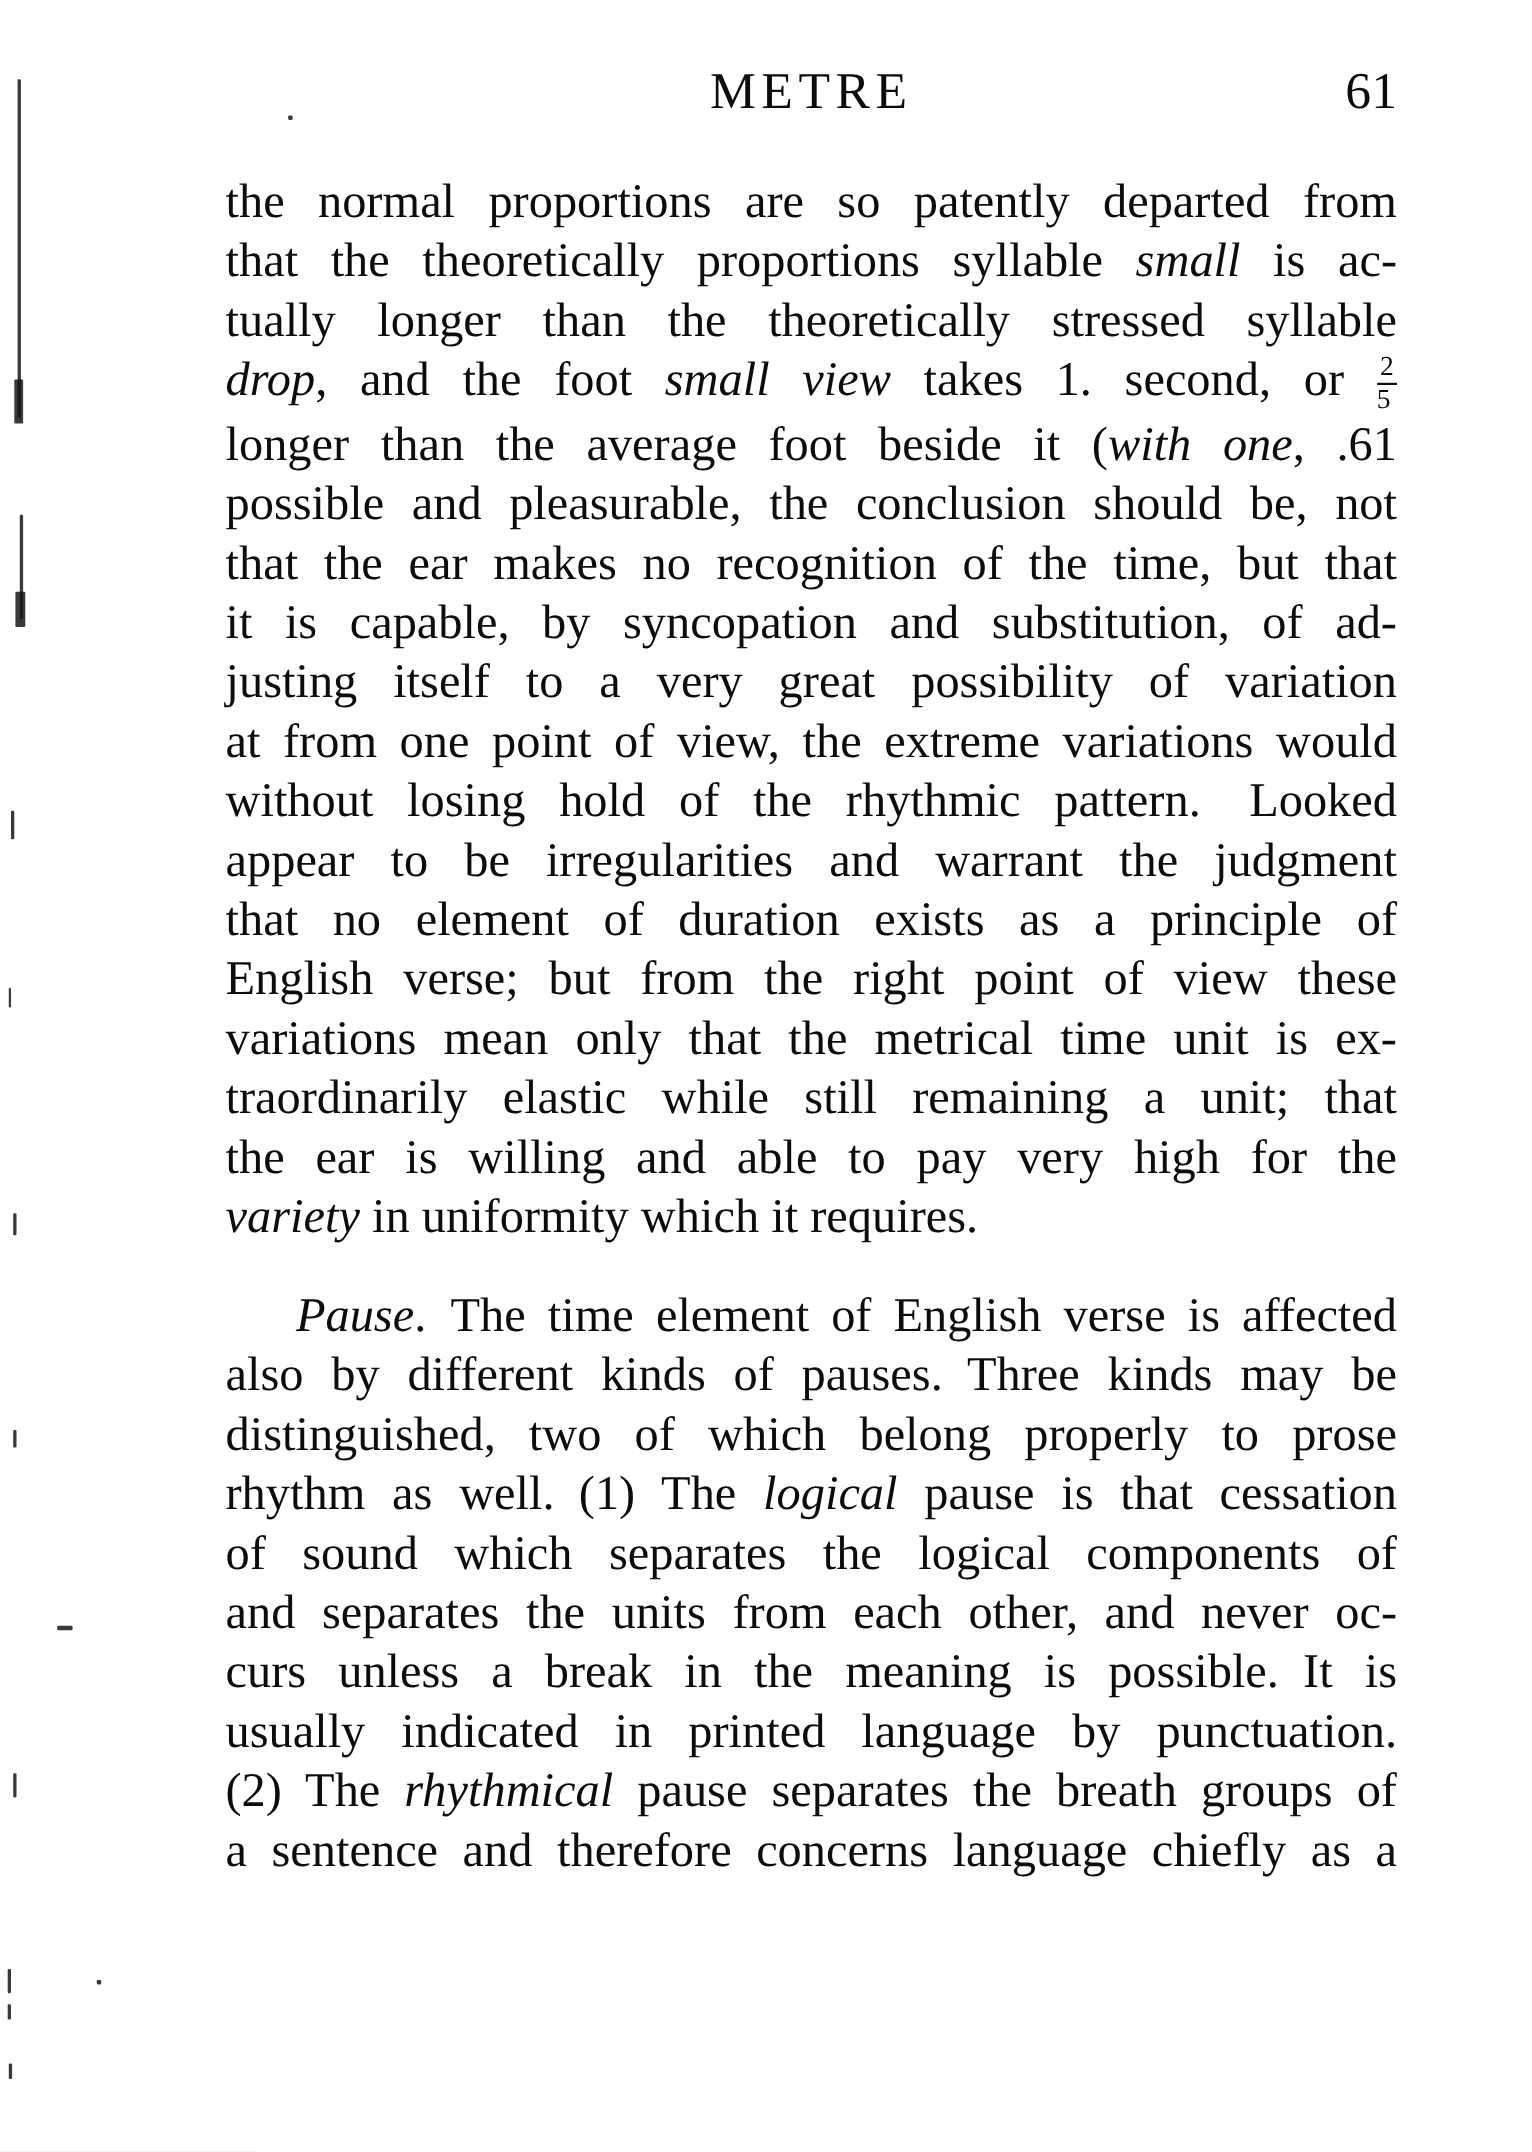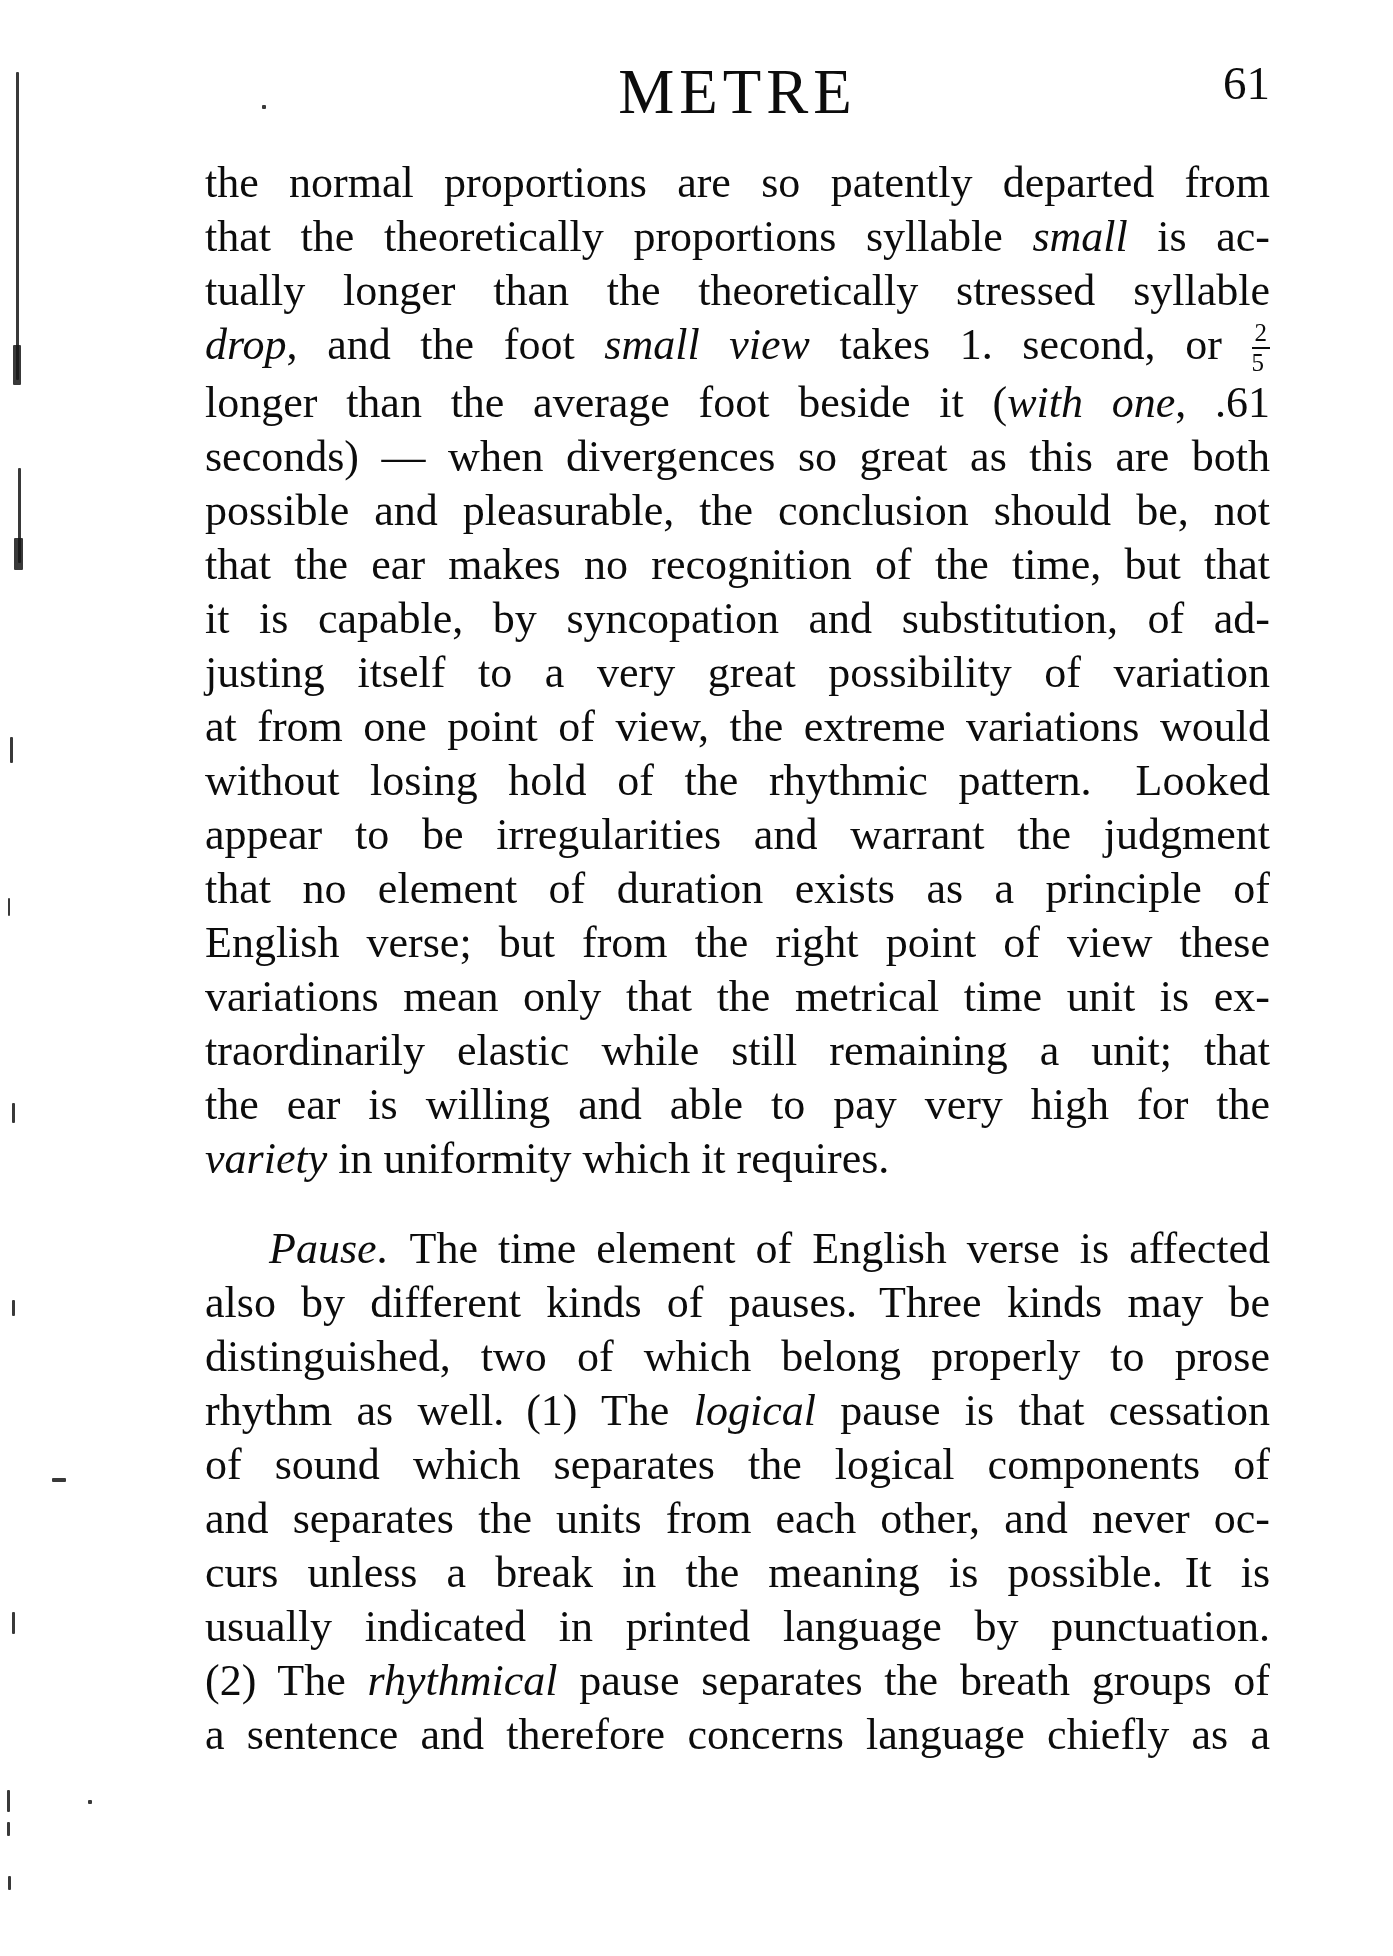--- a/index.html
+++ b/index.html
@@ -8,21 +8,21 @@
     width:1393px; height:1956px;
     background:#ffffff;
     color:#0c0c0c;
     font-family:"Liberation Serif","DejaVu Serif",serif;
     overflow:hidden;
     margin:0 auto;
   }
   .header-title {
     position:absolute; top:56px; left:205px; width:1065px;
     text-align:center;
-    font-size:63px; letter-spacing:5px;
+    font-size:47px; letter-spacing:5px;
     font-weight:normal;
   }
   .page-number {
     position:absolute; top:56px; left:205px; width:1065px;
     text-align:right;
     font-size:47px;
   }
   .body-text {
     position:absolute; left:205px; top:156px; width:1065px;
     font-size:44px; line-height:54px;
@@ -62,21 +62,20 @@
 <div class="page">
   <div class="header-title">METRE</div>
   <div class="page-number">61</div>
   <div class="body-text">
       <div class="paragraph">
         <div class="line"><span>the normal proportions are so patently departed from</span></div>
         <div class="line"><span>that the theoretically proportions syllable </span><span class="it">small</span><span> is ac-</span></div>
         <div class="line"><span>tually longer than the theoretically stressed syllable</span></div>
         <div class="line"><span class="it">drop</span><span>, and the foot </span><span class="it">small view</span><span> takes 1. second, or </span><span class="frac"><span class="num">2</span><span class="den">5</span></span></div>
         <div class="line"><span>longer than the average foot beside it (</span><span class="it">with one</span><span>, .61</span></div>
-        <div class="line"><span>seconds) — when divergences so great as this are both</span></div>
         <div class="line"><span>possible and pleasurable, the conclusion should be, not</span></div>
         <div class="line"><span>that the ear makes no recognition of the time, but that</span></div>
         <div class="line"><span>it is capable, by syncopation and substitution, of ad-</span></div>
         <div class="line"><span>justing itself to a very great possibility of variation</span></div>
         <div class="line"><span>at from one point of view, the extreme variations would</span></div>
         <div class="line"><span>without losing hold of the rhythmic pattern. Looked</span></div>
         <div class="line"><span>appear to be irregularities and warrant the judgment</span></div>
         <div class="line"><span>that no element of duration exists as a principle of</span></div>
         <div class="line"><span>English verse; but from the right point of view these</span></div>
         <div class="line"><span>variations mean only that the metrical time unit is ex-</span></div>

